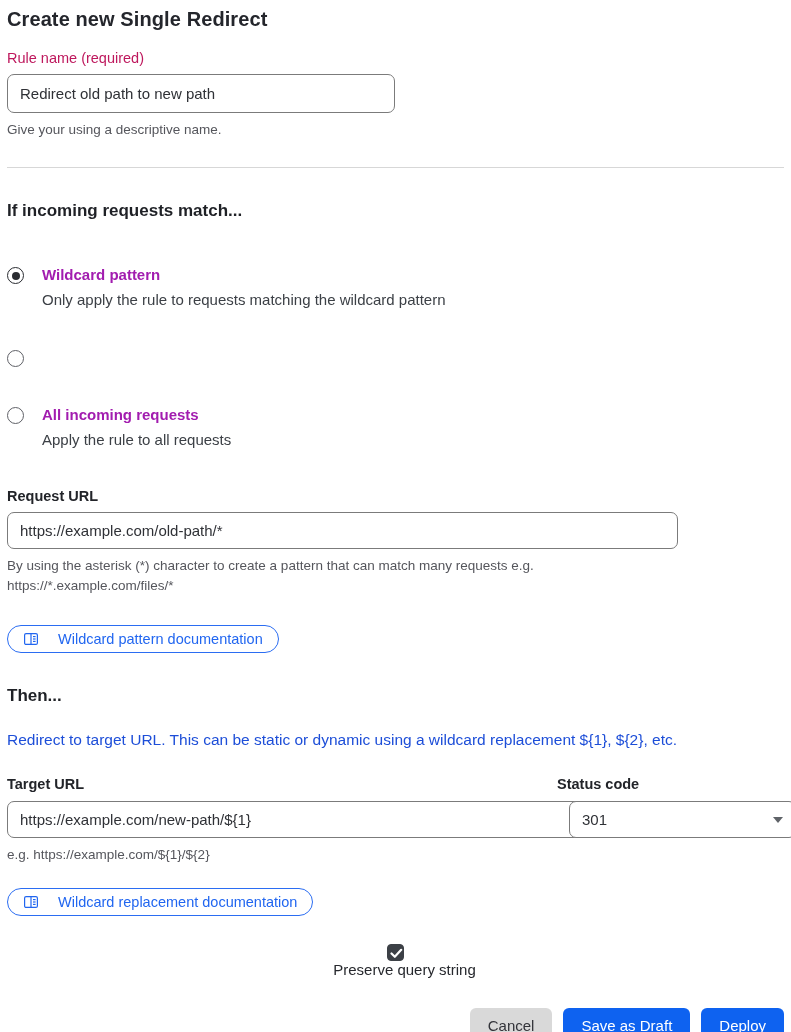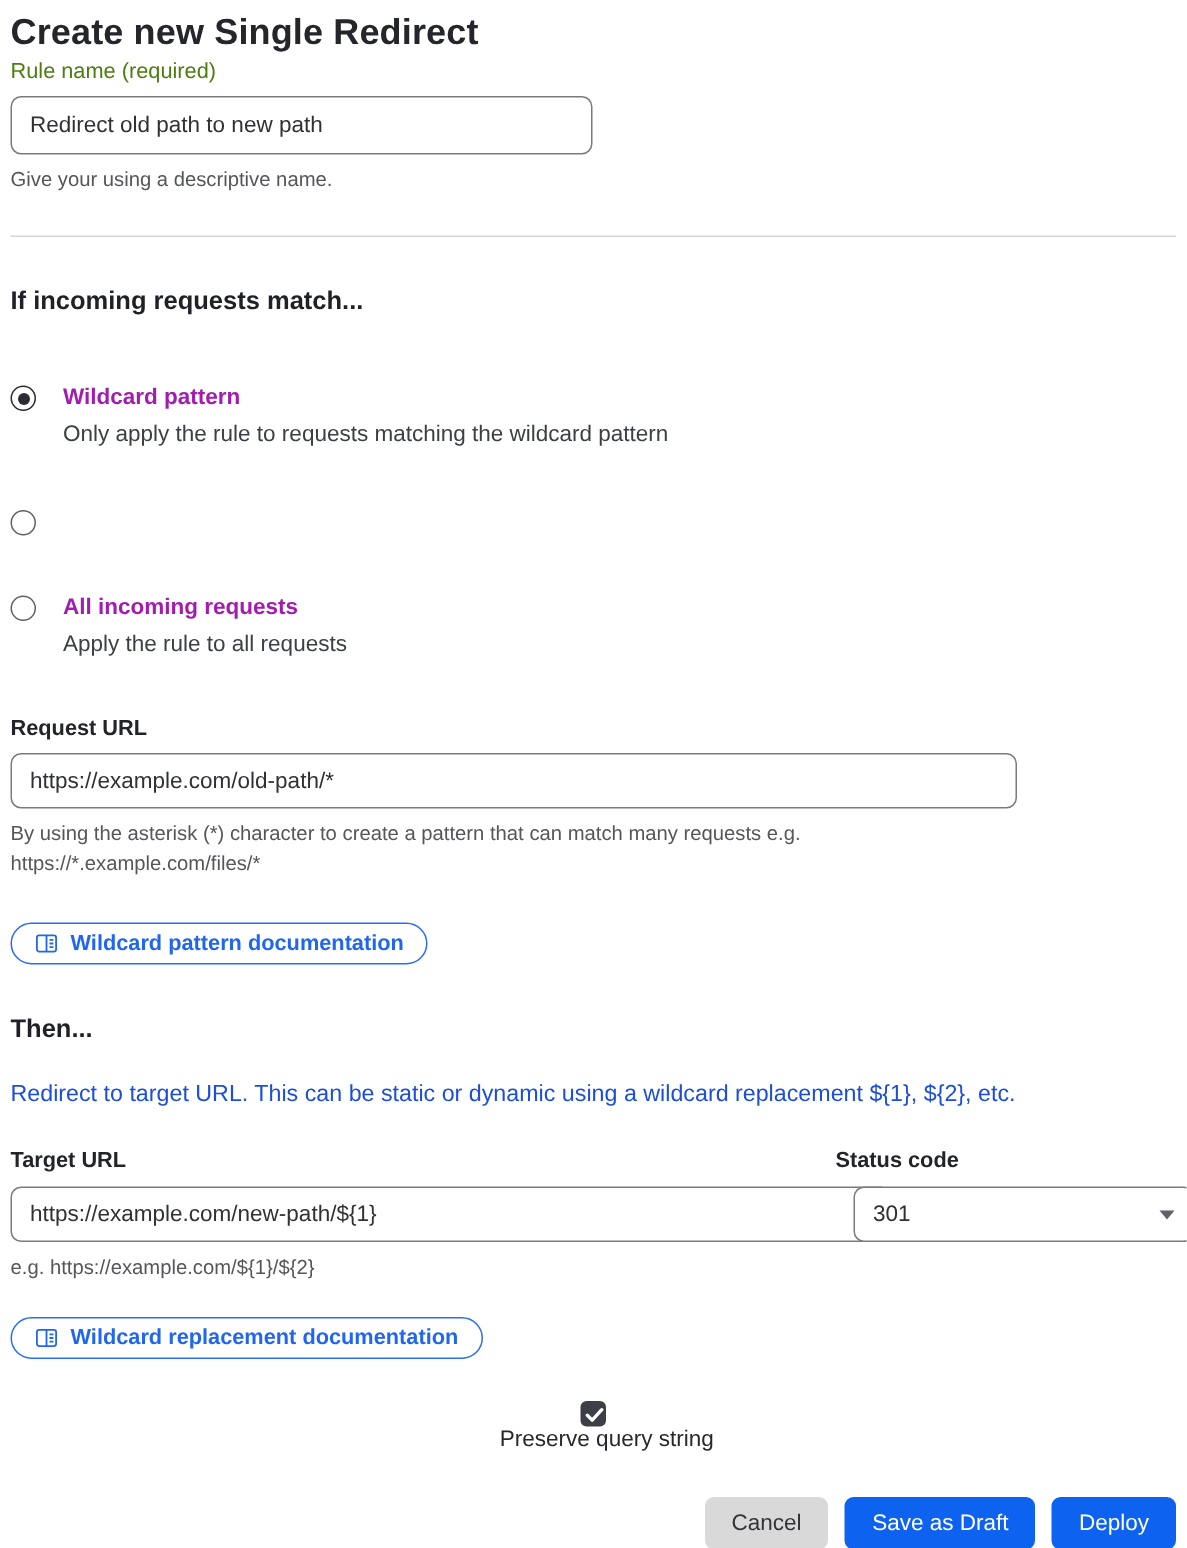--- a/index.html
+++ b/index.html
@@ -5,24 +5,24 @@
   * { box-sizing: border-box; margin: 0; padding: 0; }
   html, body { background: #ffffff; }
   body {
     width: 791px; height: 1032px; overflow: hidden;
     font-family: "Liberation Sans", sans-serif;
     color: #25272c;
   }
   .page { padding: 8px 7px 0 7px; width: 791px; }
 
   .page-title {
-    font-size: 24px; font-weight: 700; color: #24262c; letter-spacing: 0.1px;
-  }
-
-  .field-label { font-size: 14.5px; color: #4d7c0f; margin-top: 4px; }
+    font-size: 20px; font-weight: 700; color: #24262c; letter-spacing: 0.1px;
+  }
+
+  .field-label { font-size: 14.5px; color: #be185d; margin-top: 19px; }
   .field-label.bold { font-weight: 700; color: #222429; }
 
   .text-input {
     display: block; margin-top: 8px;
     height: 39px; width: 388px;
     border: 1px solid #7b7b7b; border-radius: 7px;
     padding: 0 12px; font-size: 15px; color: #2f3136;
     font-family: "Liberation Sans", sans-serif;
     background: #fff; outline: none;
   }
@@ -46,25 +46,25 @@
   .radio-circle.selected::after {
     content: ""; position: absolute; left: 50%; top: 50%;
     width: 8px; height: 8px; border-radius: 50%;
     background: #2a2c31; transform: translate(-50%, -50%);
   }
   .radio-texts { margin-left: 18px; }
   .radio-label { font-size: 15px; font-weight: 700; color: #a21caf; line-height: 19px; }
   .radio-desc { font-size: 15px; color: #3c4046; margin-top: 5px; line-height: 21px; }
 
   .doc-button {
-    display: inline-flex; align-items: center; gap: 8px;
+    display: inline-flex; align-items: center; gap: 19px;
     margin-top: 29px; height: 28px; padding: 0 15px;
     border: 1px solid #2b6df2; border-radius: 15px;
     background: #fff; color: #2166f0; font-size: 14.5px;
-    font-family: "Liberation Sans", sans-serif; cursor: pointer; font-weight: bold;
+    font-family: "Liberation Sans", sans-serif; cursor: pointer;
   }
   .doc-button svg { display: block; }
 
   .then-desc { font-size: 15.5px; color: #1d4ed8; margin-top: 25px; }
 
   .fields-row { display: flex; margin-top: 27px; }
   .col-target { width: 542px; }
   .col-status { width: 227px; margin-left: 8px; }
   .fields-row .field-label { margin-top: 0; }
   .fields-row .text-input, .select-box { margin-top: 9px; }

